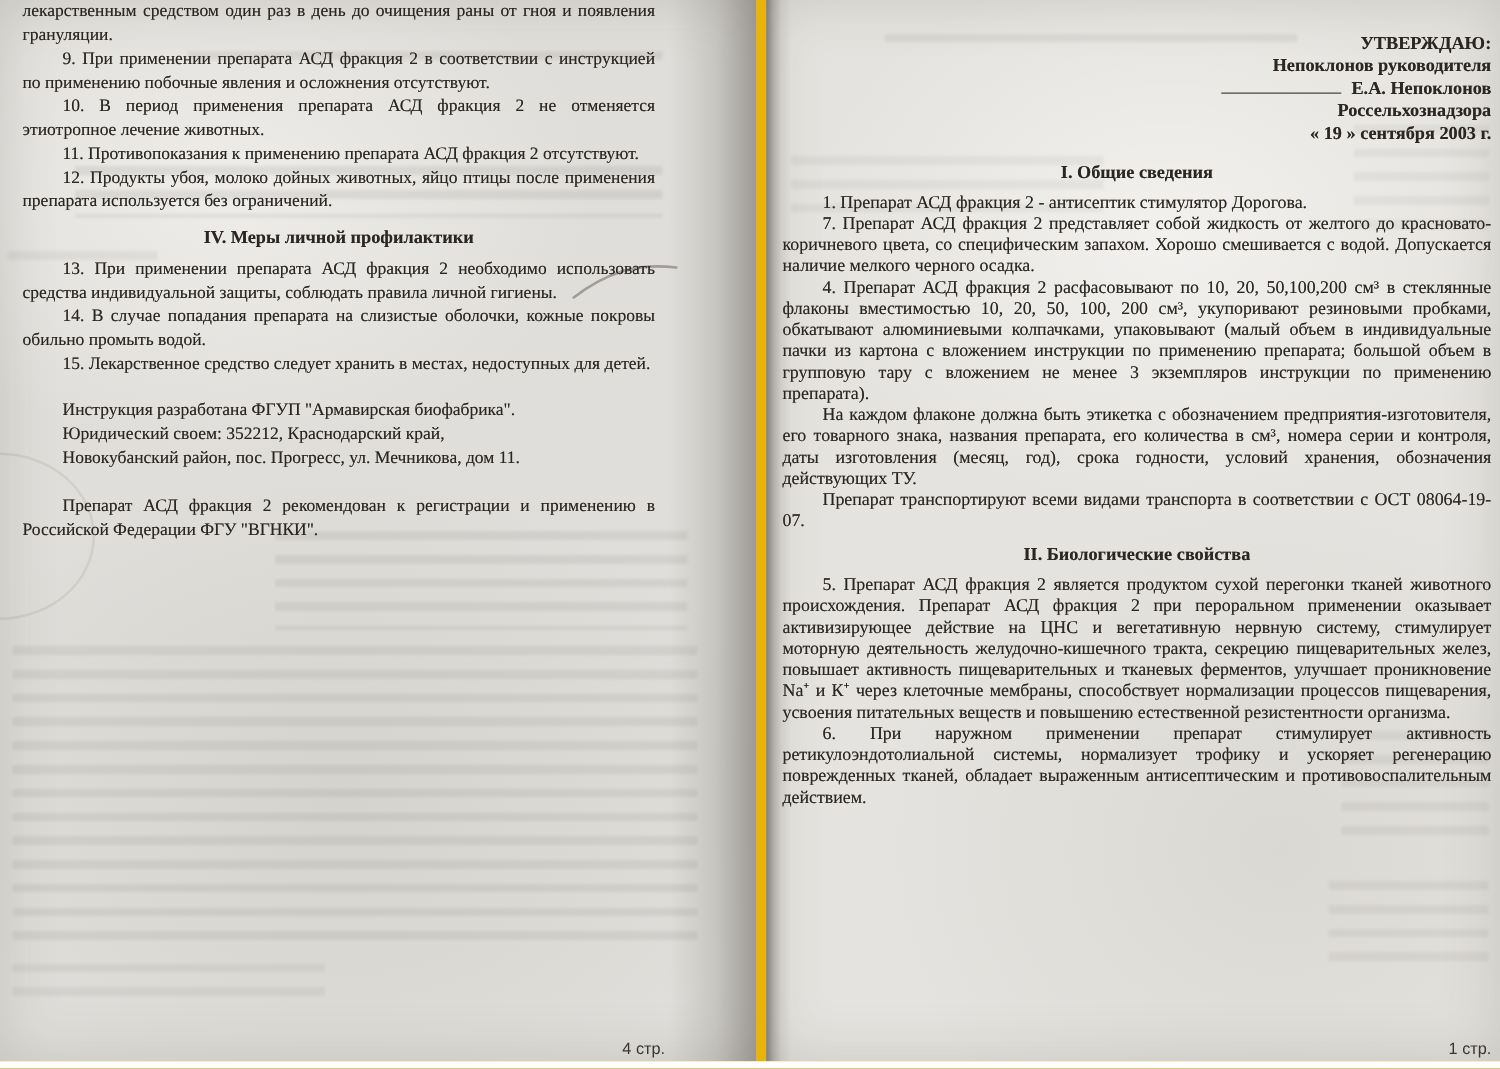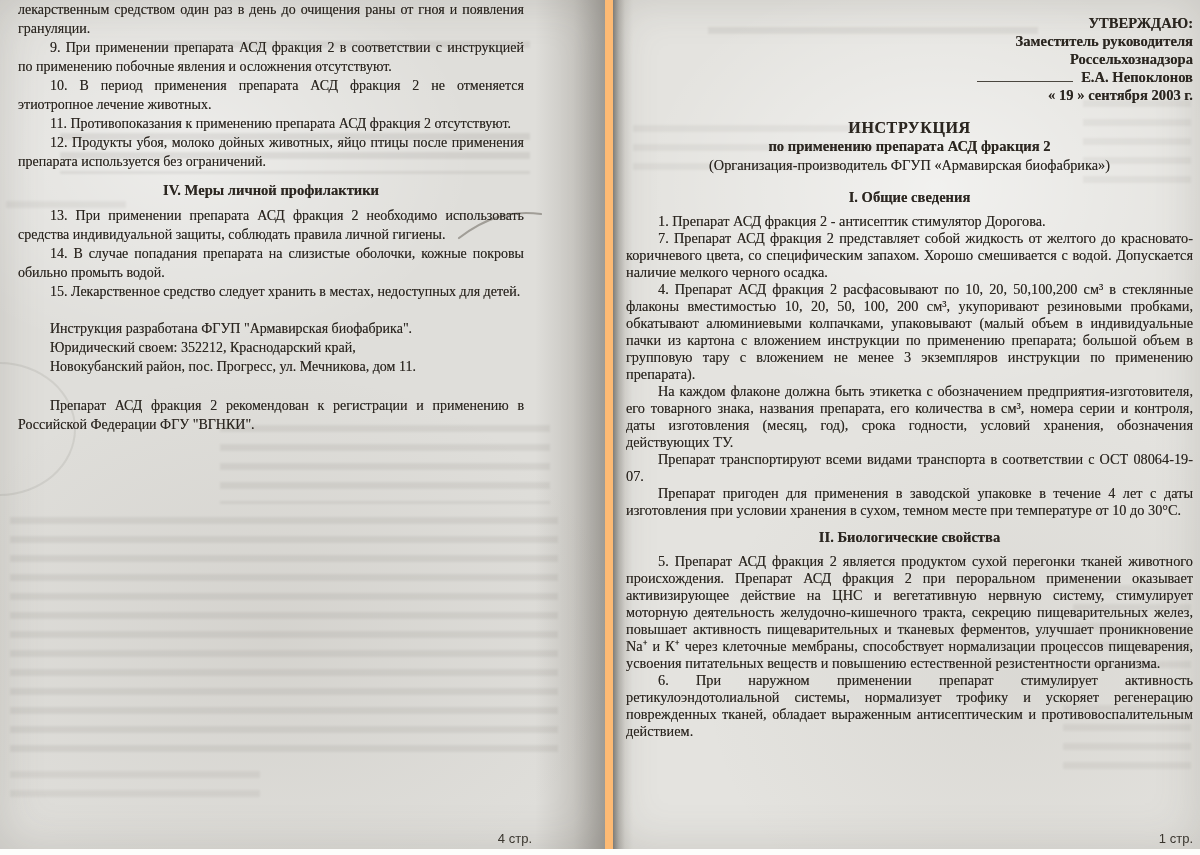--- a/index.html
+++ b/index.html
@@ -1,37 +1,37 @@
 <!DOCTYPE html>
 <html><head>
 <meta charset="utf-8">
 <style>
   html,body{margin:0;padding:0;background:#777;}
   .scan{position:relative;width:1200px;height:855px;overflow:hidden;
-        background:#fdba74;font-family:"Liberation Serif", serif;color:#2b2620;}
+        background:#eab308;font-family:"Liberation Serif", serif;color:#2b2620;}
   .page{position:absolute;top:0;height:849px;
         box-shadow:inset 0 0 46px rgba(95,90,82,.20);}
   .page-left{left:0;width:605px;
         background:
           radial-gradient(ellipse 420px 300px at 30% 18%, rgba(255,255,255,.45), transparent 70%),
           radial-gradient(ellipse 500px 380px at 45% 75%, rgba(120,112,100,.10), transparent 70%),
           #dfdeda;}
   .page-right{left:613px;width:587px;
         background:
           radial-gradient(ellipse 420px 320px at 55% 22%, rgba(255,255,255,.5), transparent 70%),
           radial-gradient(ellipse 460px 400px at 70% 80%, rgba(120,112,100,.09), transparent 70%),
           #e4e3df;}
   .fold-shadow{position:absolute;top:0;right:0;width:70px;height:100%;
         background:linear-gradient(to right, rgba(99,93,84,0) 0%, rgba(99,93,84,.18) 55%, rgba(70,65,58,.38) 100%);}
   .spine-shadow{position:absolute;top:0;left:0;width:20px;height:100%;
         background:linear-gradient(to right, rgba(60,56,50,.55) 0px, rgba(105,100,92,.35) 6px, rgba(140,135,126,.15) 12px, rgba(140,135,126,0) 20px);}
   .text{position:absolute;text-align:justify;
         text-shadow:0 0 .5px rgba(43,38,32,.55);}
   .lp{left:18px;top:0px;width:506px;font-size:14px;line-height:19px;}
-  .rp{left:13px;top:6px;width:567px;font-size:14.3px;line-height:17px;}
+  .rp{left:13px;top:18px;width:567px;font-size:14.3px;line-height:17px;}
   p{margin:0;}
   .ind{text-indent:32px;}
   .noind{text-indent:0;}
   .heading{font-weight:bold;text-align:center;text-indent:0;
            font-size:14.6px;margin:10px 0 7px 0;line-height:18px;}
   .gap-sm{margin-top:18px;}
   .gap-md{margin-top:20px;}
   .approval{text-align:right;font-weight:bold;line-height:18px;font-size:14.6px;padding-top:8px;}
   .signline{display:inline-block;width:96px;border-bottom:1px solid #4a463f;margin-right:8px;}
   .titleblock{text-align:center;margin-top:14px;line-height:19px;}
@@ -90,39 +90,33 @@
     <div class="spine-shadow"></div>
     <div class="bleed" style="left:95px;top:22px;width:330px;height:18px;opacity:.12;"></div>
     <div class="bleed" style="left:20px;top:120px;width:250px;height:60px;opacity:.09;"></div>
     <div class="bleed" style="left:470px;top:95px;width:108px;height:90px;opacity:.09;"></div>
     <div class="bleed" style="left:460px;top:580px;width:118px;height:90px;opacity:.1;"></div>
     <div class="bleed" style="left:450px;top:700px;width:128px;height:70px;opacity:.1;"></div>
 
     <div class="text rp">
       <div class="approval">
         <div>УТВЕРЖДАЮ:</div>
-        <div>Заместитель руководителя</div>
+        <div>Непоклонов руководителя</div>
+        <div><span class="signline"></span><span>Е.А. Непоклонов</span></div>
         <div>Россельхознадзора</div>
-        <div><span class="signline"></span><span>Е.А. Непоклонов</span></div>
         <div>« 19 » сентября 2003 г.</div>
       </div>
 
-      <div class="titleblock">
-        <div class="doc-title">ИНСТРУКЦИЯ</div>
-        <div class="doc-subtitle">по применению препарата АСД фракция 2</div>
-        <div class="doc-org">(Организация-производитель ФГУП «Армавирская биофабрика»)</div>
-      </div>
 
       <h3 class="heading" style="margin-top:13px;">I. Общие сведения</h3>
       <p class="ind">1. Препарат АСД фракция 2 - антисептик стимулятор Дорогова.</p>
       <p class="ind">7. Препарат АСД фракция 2 представляет собой жидкость от желтого до красновато-коричневого цвета, со специфическим запахом. Хорошо смешивается с водой. Допускается наличие мелкого черного осадка.</p>
       <p class="ind">4. Препарат АСД фракция 2 расфасовывают по 10, 20, 50,100,200 см³ в стеклянные флаконы вместимостью 10, 20, 50, 100, 200 см³, укупоривают резиновыми пробками, обкатывают алюминиевыми колпачками, упаковывают (малый объем в индивидуальные пачки из картона с вложением инструкции по применению препарата; большой объем в групповую тару с вложением не менее 3 экземпляров инструкции по применению препарата).</p>
       <p class="ind">На каждом флаконе должна быть этикетка с обозначением предприятия-изготовителя, его товарного знака, названия препарата, его количества в см³, номера серии и контроля, даты изготовления (месяц, год), срока годности, условий хранения, обозначения действующих ТУ.</p>
       <p class="ind">Препарат транспортируют всеми видами транспорта в соответствии с ОСТ 08064-19-07.</p>
-      <p class="ind">Препарат пригоден для применения в заводской упаковке в течение 4 лет с даты изготовления при условии хранения в сухом, темном месте при температуре от 10 до 30°С.</p>
 
       <h3 class="heading" style="margin-top:9px;">II. Биологические свойства</h3>
       <p class="ind">5. Препарат АСД фракция 2 является продуктом сухой перегонки тканей животного происхождения. Препарат АСД фракция 2 при пероральном применении оказывает активизирующее действие на ЦНС и вегетативную нервную систему, стимулирует моторную деятельность желудочно-кишечного тракта, секрецию пищеварительных желез, повышает активность пищеварительных и тканевых ферментов, улучшает проникновение Na⁺ и К⁺ через клеточные мембраны, способствует нормализации процессов пищеварения, усвоения питательных веществ и повышению естественной резистентности организма.</p>
       <p class="ind">6. При наружном применении препарат стимулирует активность ретикулоэндотолиальной системы, нормализует трофику и ускоряет регенерацию поврежденных тканей, обладает выраженным антисептическим и противовоспалительным действием.</p>
     </div>
 
     <div class="footer footer-r">1 стр.</div>
   </div>
 
   <div class="bottom-strip"></div>

